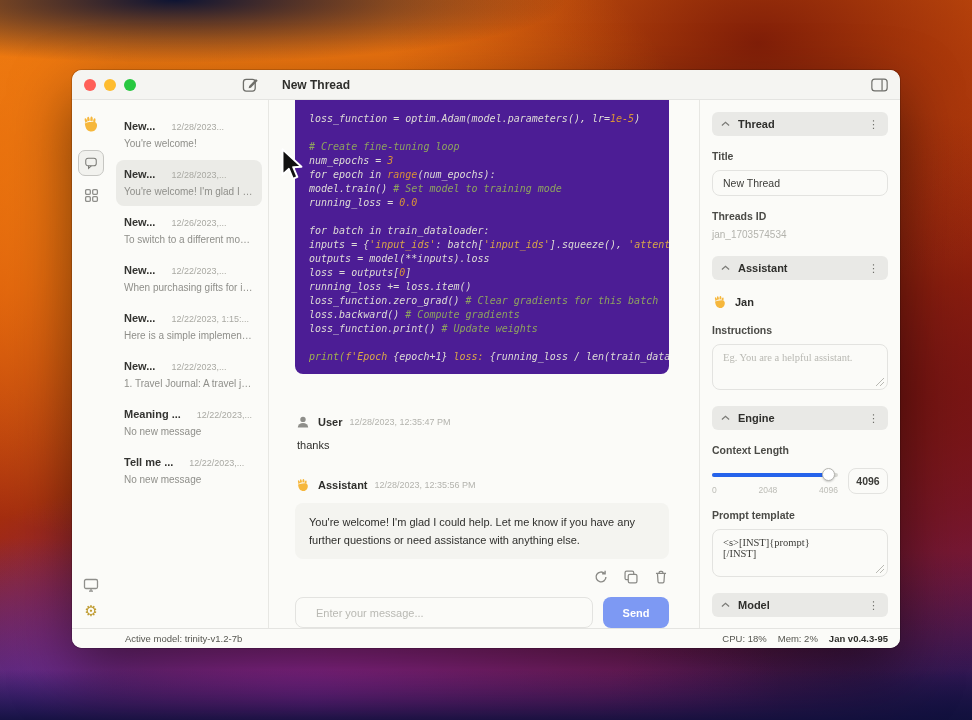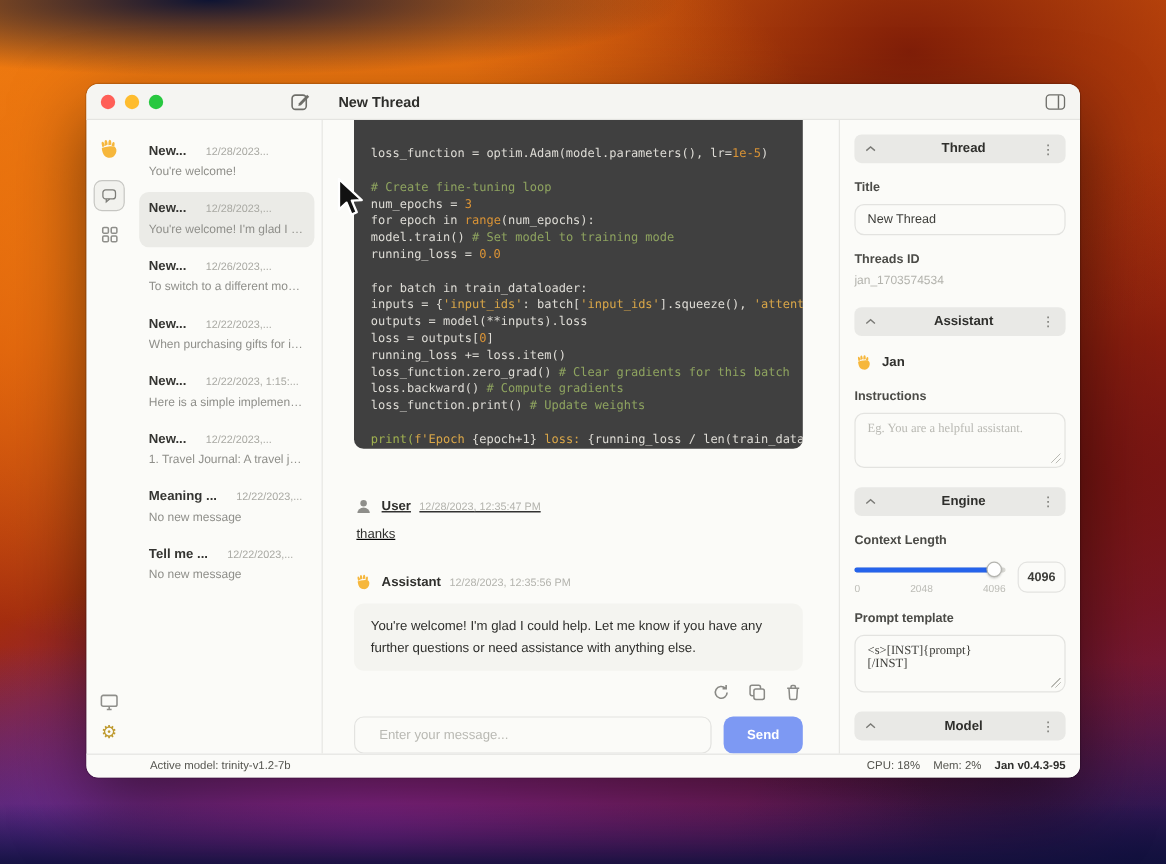--- a/index.html
+++ b/index.html
@@ -46,39 +46,39 @@
   
   .threads { width: 159px; flex: 0 0 159px; border-right: 1px solid #e7e7e3; padding-top: 12px; overflow: hidden; }
   .thread-item { margin: 0 6px 2px; padding: 8px 8px 9px; border-radius: 8px; cursor: default; }
   .thread-item.selected { background: #ebebe7; }
   .ti-row { display: flex; align-items: baseline; gap: 16px; white-space: nowrap; overflow: hidden; }
   .ti-title { font-size: 11px; font-weight: bold; color: #343431; }
   .ti-date { font-size: 9px; color: #a9a9a3; overflow: hidden; }
   .ti-preview { margin-top: 6px; font-size: 10px; color: #8f8f8a; white-space: nowrap; overflow: hidden; text-overflow: ellipsis; }
   
   .chat { flex: 1; border-right: 1px solid #e7e7e3; padding: 0 30px 0 26px; display: flex; flex-direction: column; overflow: hidden; position: relative; }
-  .code { background: #404040; border-radius: 0 0 8px 8px; padding: 22px 14px 10px; font-family: "DejaVu Sans Mono", monospace; font-size: 10px; line-height: 14px; overflow: hidden; white-space: nowrap; }
+  .code { background: #4c1d95; border-radius: 0 0 8px 8px; padding: 12px 14px 10px; font-family: "DejaVu Sans Mono", monospace; font-size: 10px; line-height: 14px; overflow: hidden; white-space: nowrap; font-style: italic; }
   .code-line { height: 14px; }
   .tok-d { color: #dedcd6; } .tok-c { color: #8ea35f; } .tok-o { color: #d99336; } .tok-s { color: #d9a648; } .tok-g { color: #9fb04f; }
   .msg { margin-top: 0; }
   .msg-hdr { display: flex; align-items: center; gap: 7px; }
   .msg-avatar { width: 16px; height: 16px; flex: 0 0 16px; }
   .msg-author { font-size: 11px; font-weight: bold; color: #2f2f2c; }
   .msg-time { font-size: 9px; color: #b3b3ad; }
   .msg-text { margin: 9px 0 0 2px; font-size: 11px; color: #2f2f2c; }
   .asst-box { margin-top: 10px; background: #f4f4f0; border-radius: 8px; padding: 10px 14px; font-size: 11px; line-height: 1.65; color: #2f2f2c; }
   .actions { display: flex; justify-content: flex-end; gap: 14px; margin-top: 10px; }
   .icon-btn { width: 16px; height: 16px; cursor: pointer; }
   .input-row { display: flex; gap: 10px; margin-top: 12px; }
   .chat-input { flex: 1; height: 31px; border: 1px solid #e3e3e0; border-radius: 8px; padding: 0 20px; font-size: 11px; font-family: "Liberation Sans", sans-serif; color: #3c3c38; background: #fbfbf8; outline: none; }
   .chat-input::placeholder { color: #b9b9b3; }
   .send-btn { width: 66px; height: 31px; border: none; border-radius: 8px; background: #7d99f3; color: #fff; font-size: 11px; font-weight: bold; font-family: "Liberation Sans", sans-serif; }
   
   .panel { width: 200px; flex: 0 0 200px; padding: 12px 12px 0; overflow: hidden; }
-  .sec-hdr { background: #e9e9e6; border-radius: 6px; height: 24px; display: flex; align-items: center; padding: 0 9px; text-align: center; }
+  .sec-hdr { background: #e9e9e6; border-radius: 6px; height: 24px; display: flex; align-items: center; padding: 0 9px; }
   .sec-hdr .chev { margin-right: 8px; }
   .sec-label { font-size: 11px; font-weight: bold; color: #2f2f2c; flex: 1; }
   .kebab { color: #6f6f6a; font-size: 11px; letter-spacing: 0; }
   .fld-label { margin-top: 14px; font-size: 10.5px; font-weight: bold; color: #4b4b47; }
   .txt-input { margin-top: 8px; width: 100%; height: 26px; border: 1px solid #e3e3e0; border-radius: 8px; padding: 0 10px; font-size: 10.5px; font-family: "Liberation Sans", sans-serif; color: #3c3c38; background: #fbfbf8; outline: none; }
   .muted-id { margin-top: 7px; font-size: 10px; color: #b3b3ad; }
   .jan-row { margin-top: 14px; display: flex; align-items: center; gap: 7px; font-size: 11px; font-weight: bold; color: #2f2f2c; }
   .jan-row svg { width: 16px; height: 16px; }
   .txt-area { position: relative; margin-top: 8px; border: 1px solid #e3e3e0; border-radius: 8px; background: #fbfbf8; }
   .txt-area textarea { width: 100%; height: 100%; border: none; resize: none; background: transparent; outline: none; padding: 7px 10px; font-size: 10.5px; font-family: Liberation Serif, serif; color: #3c3c38; }
@@ -238,21 +238,21 @@
           <div class="code-line"><span class="tok-d">        outputs = model(**inputs).loss</span></div>
           <div class="code-line"><span class="tok-d">        loss = outputs[</span><span class="tok-o">0</span><span class="tok-d">]</span></div>
           <div class="code-line"><span class="tok-d">        running_loss += loss.item()</span></div>
           <div class="code-line"><span class="tok-d">        loss_function.zero_grad()  </span><span class="tok-c"># Clear gradients for this batch</span></div>
           <div class="code-line"><span class="tok-d">        loss.backward()  </span><span class="tok-c"># Compute gradients</span></div>
           <div class="code-line"><span class="tok-d">        loss_function.print()  </span><span class="tok-c"># Update weights</span></div>
           <div class="code-line">&nbsp;</div>
           <div class="code-line"><span class="tok-d">    </span><span class="tok-g">print(</span><span class="tok-s">f'Epoch </span><span class="tok-d">{epoch+1}</span><span class="tok-s"> loss: </span><span class="tok-d">{running_loss / len(train_dataloade</span></div>
         </div>
 
-      <div class="msg" style="margin-top: 40px; text-decoration: underline;">
+      <div class="msg" style="margin-top: 40px;">
         <div class="msg-hdr">
           <svg class="msg-avatar" viewBox="0 0 16 16">
               <circle cx="8" cy="5.4" r="2.7" fill="#8e8e8a"></circle>
               <path d="M2.8 13.6 a5.2 4.6 0 0 1 10.4 0 z" fill="#8e8e8a"></path>
             </svg>
           <span class="msg-author">User</span>
           <span class="msg-time">12/28/2023, 12:35:47 PM</span>
         </div>
         <div class="msg-text">thanks</div>
       </div>

